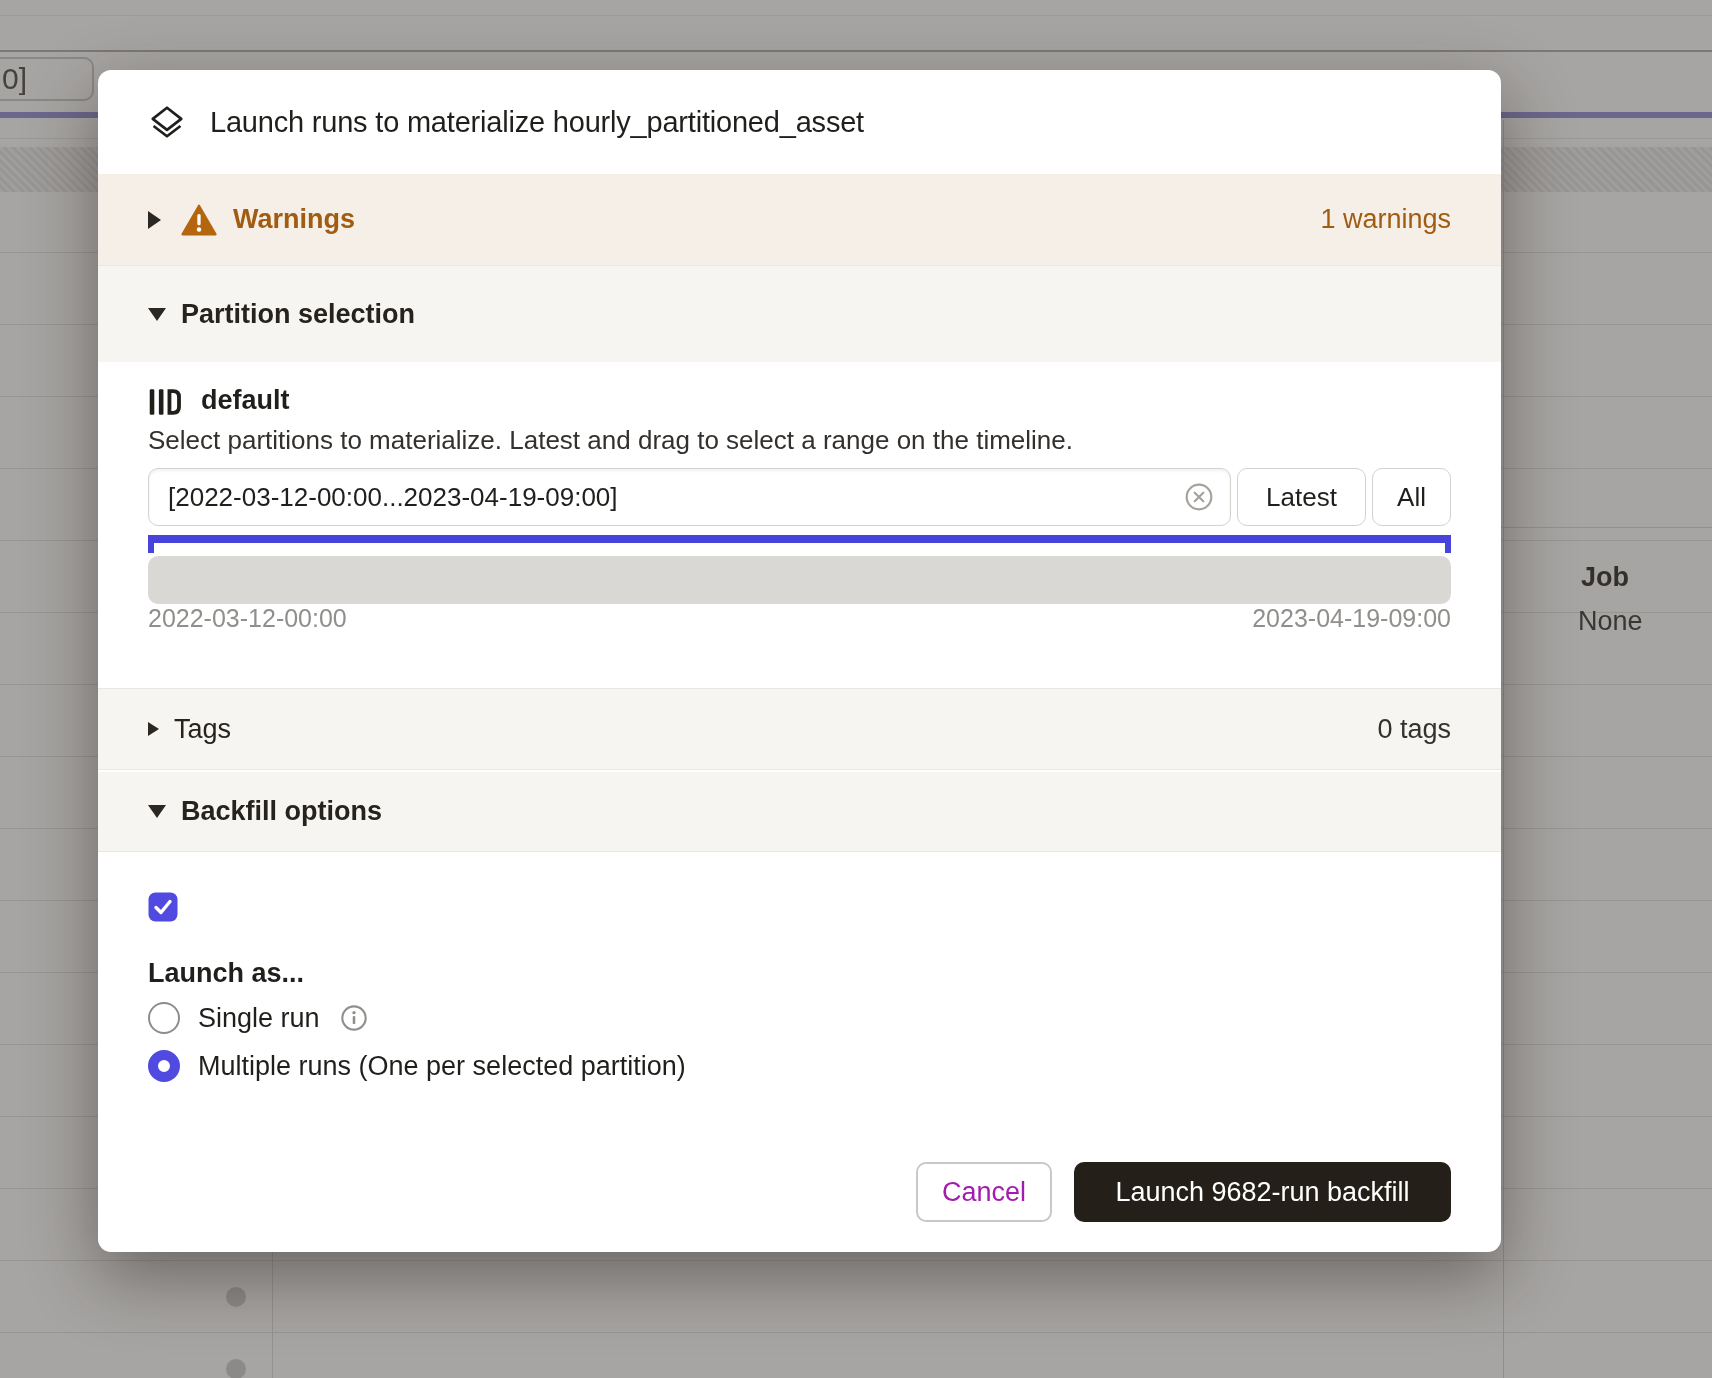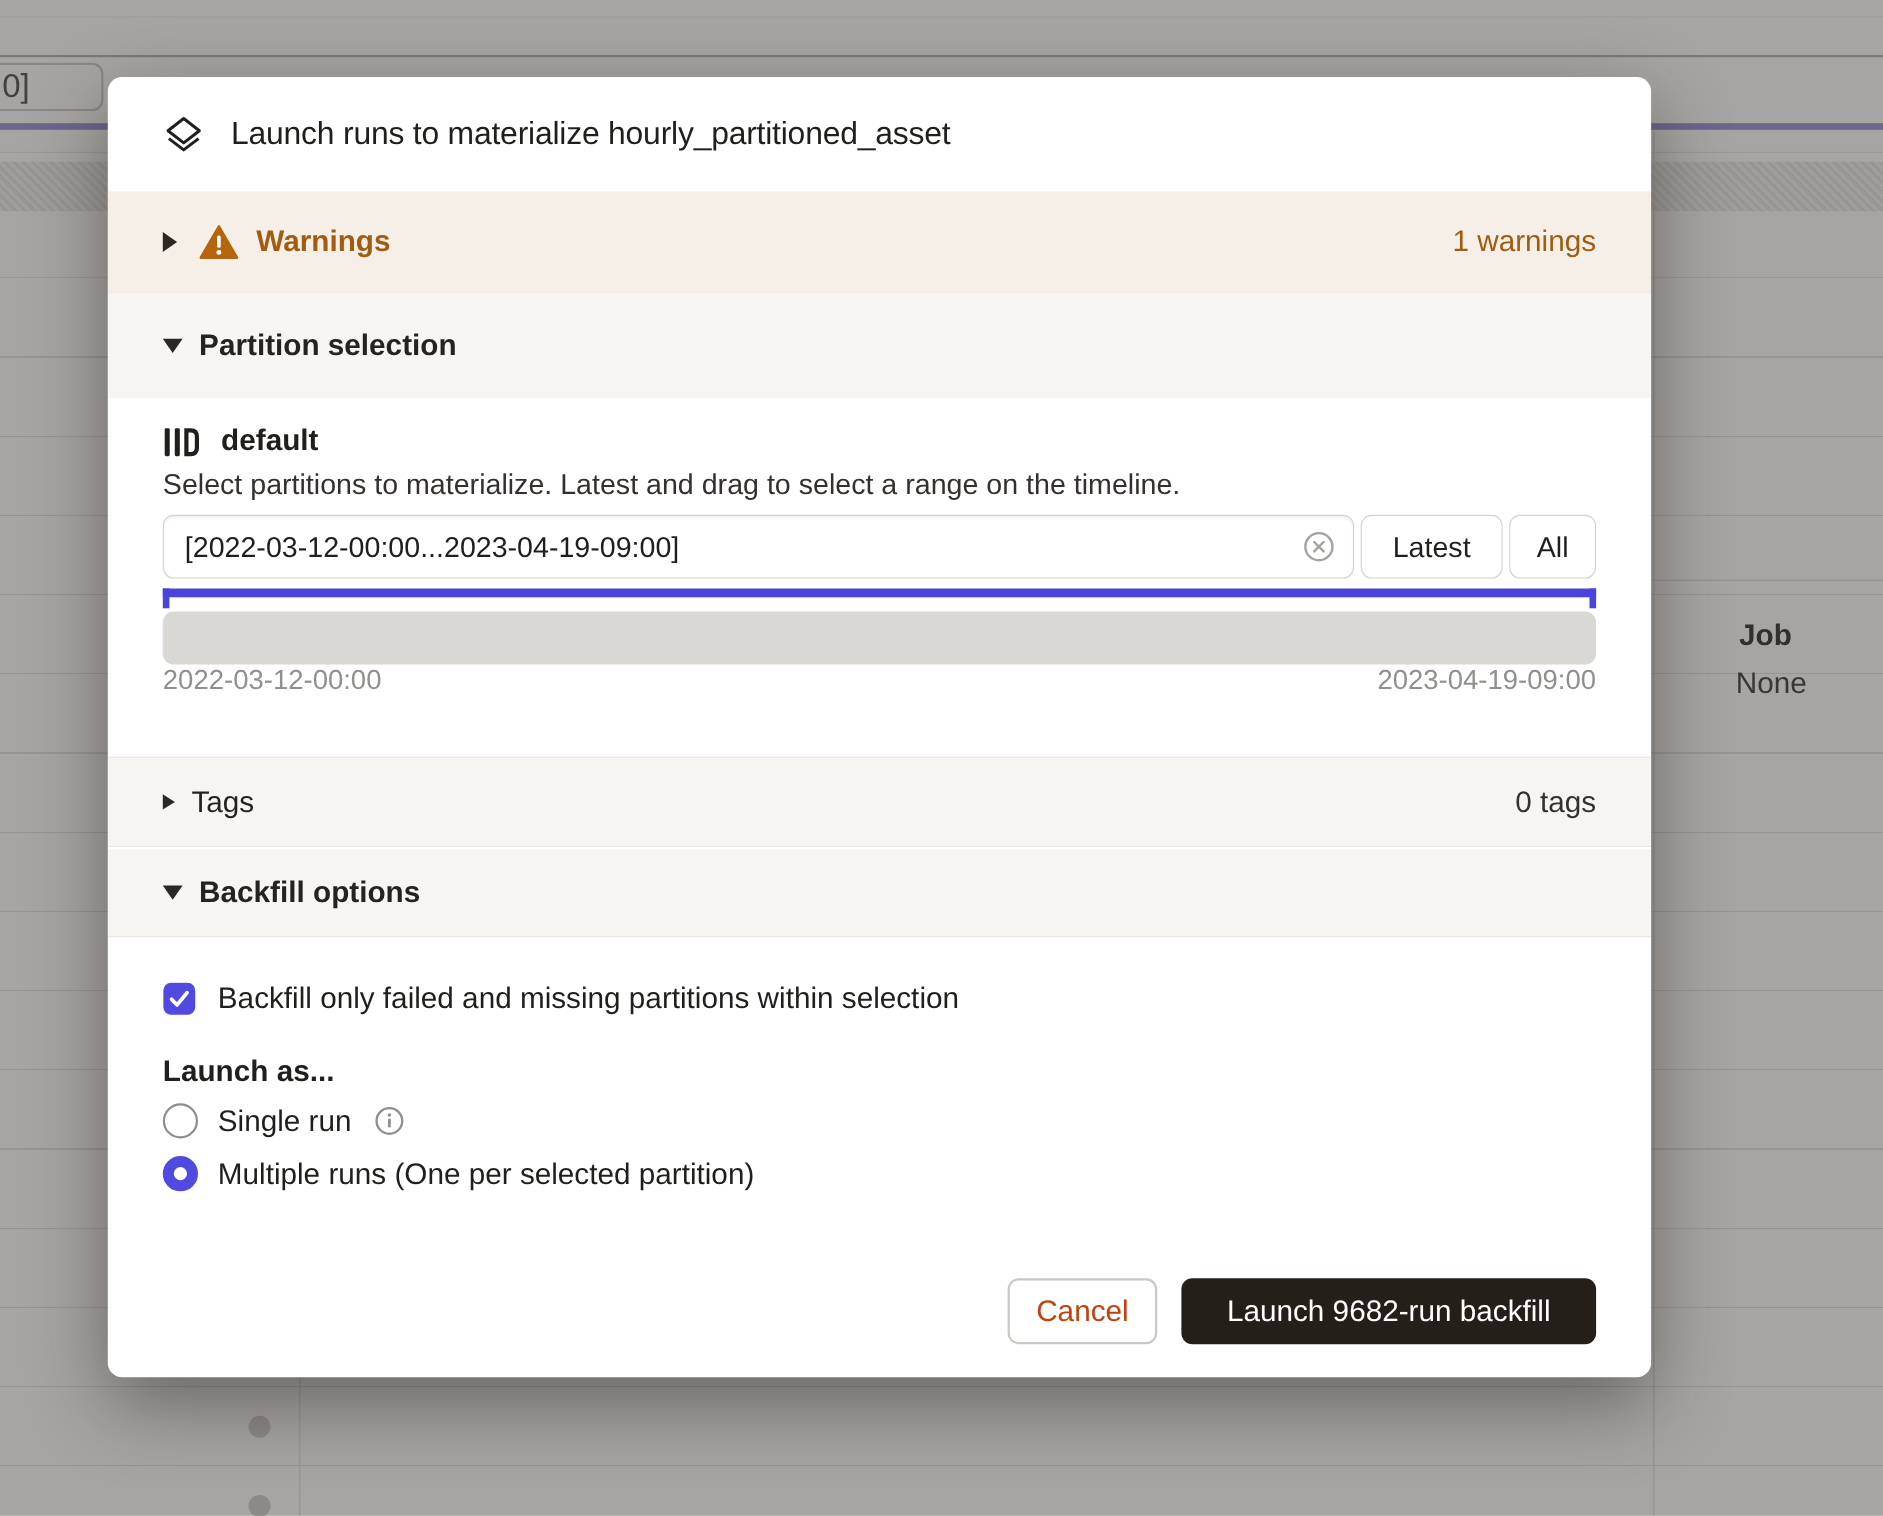--- a/index.html
+++ b/index.html
@@ -75,21 +75,21 @@
   .check-row { display:flex; align-items:center; gap:20px; cursor:pointer; }
   .check-label, .radio-label { font-size:27px; color:#211f1c; }
   .launch-as { margin-top:36px; font-size:27px; font-weight:700; }
   .radio-row { margin-top:10px; display:flex; align-items:center; gap:18px; height:38px; cursor:pointer; }
   .radio { width:32px; height:32px; border-radius:50%; background:#fff; border:2px solid #8f8d8a; flex:none; }
   .radio.on { border:10px solid var(--accent,#514ae1); }
   .info-icon { display:flex; margin-left:2px; }
 
   .m-footer { position:absolute; right:50px; bottom:30px; display:flex; gap:22px; }
   .btn-cancel { width:136px; height:60px; border:2px solid #cbc8c3; border-radius:10px; background:#fff;
-                display:flex; align-items:center; justify-content:center; font-size:27px; font-weight:500; color:#c2410c; cursor:pointer; }
+                display:flex; align-items:center; justify-content:center; font-size:27px; font-weight:500; color:#a21caf; cursor:pointer; }
   .btn-launch { width:377px; height:60px; border:none; border-radius:10px; background:var(--dark-button,#242019);
                 display:flex; align-items:center; justify-content:center; font-size:27px; font-weight:500; color:#fff; cursor:pointer; }
 </style>
 </head>
 <body>
 
 <div>
   <div class="bg-el bg-hline bg-line-top"></div>
   <div class="bg-el bg-hline bg-line-strong"></div>
   <div class="bg-el bg-input-frag"></div>
@@ -189,21 +189,20 @@
   </div>
 
   <div class="m-body2">
     <div class="check-row">
       <span style="display:flex">
         <svg width="30" height="30" viewBox="0 0 30 30">
           <rect x="0.5" y="0.5" width="29" height="29" rx="7" fill="#514ae1"></rect>
           <path d="M8 15.5 L13 20.5 L22 9.5" fill="none" stroke="#fff" stroke-width="3.4" stroke-linecap="round" stroke-linejoin="round"></path>
         </svg>
       </span>
-      <span class="check-label">Backfill only failed and missing partitions within selection</span>
     </div>
 
     <div class="launch-as">Launch as...</div>
 
     <div class="radio-row">
       <span class="radio"></span>
       <span class="radio-label">Single run</span>
       <span class="info-icon">
         <svg width="28" height="28" viewBox="0 0 24 24">
           <circle cx="12" cy="12" r="10" fill="none" stroke="#918f8b" stroke-width="1.8"></circle>

